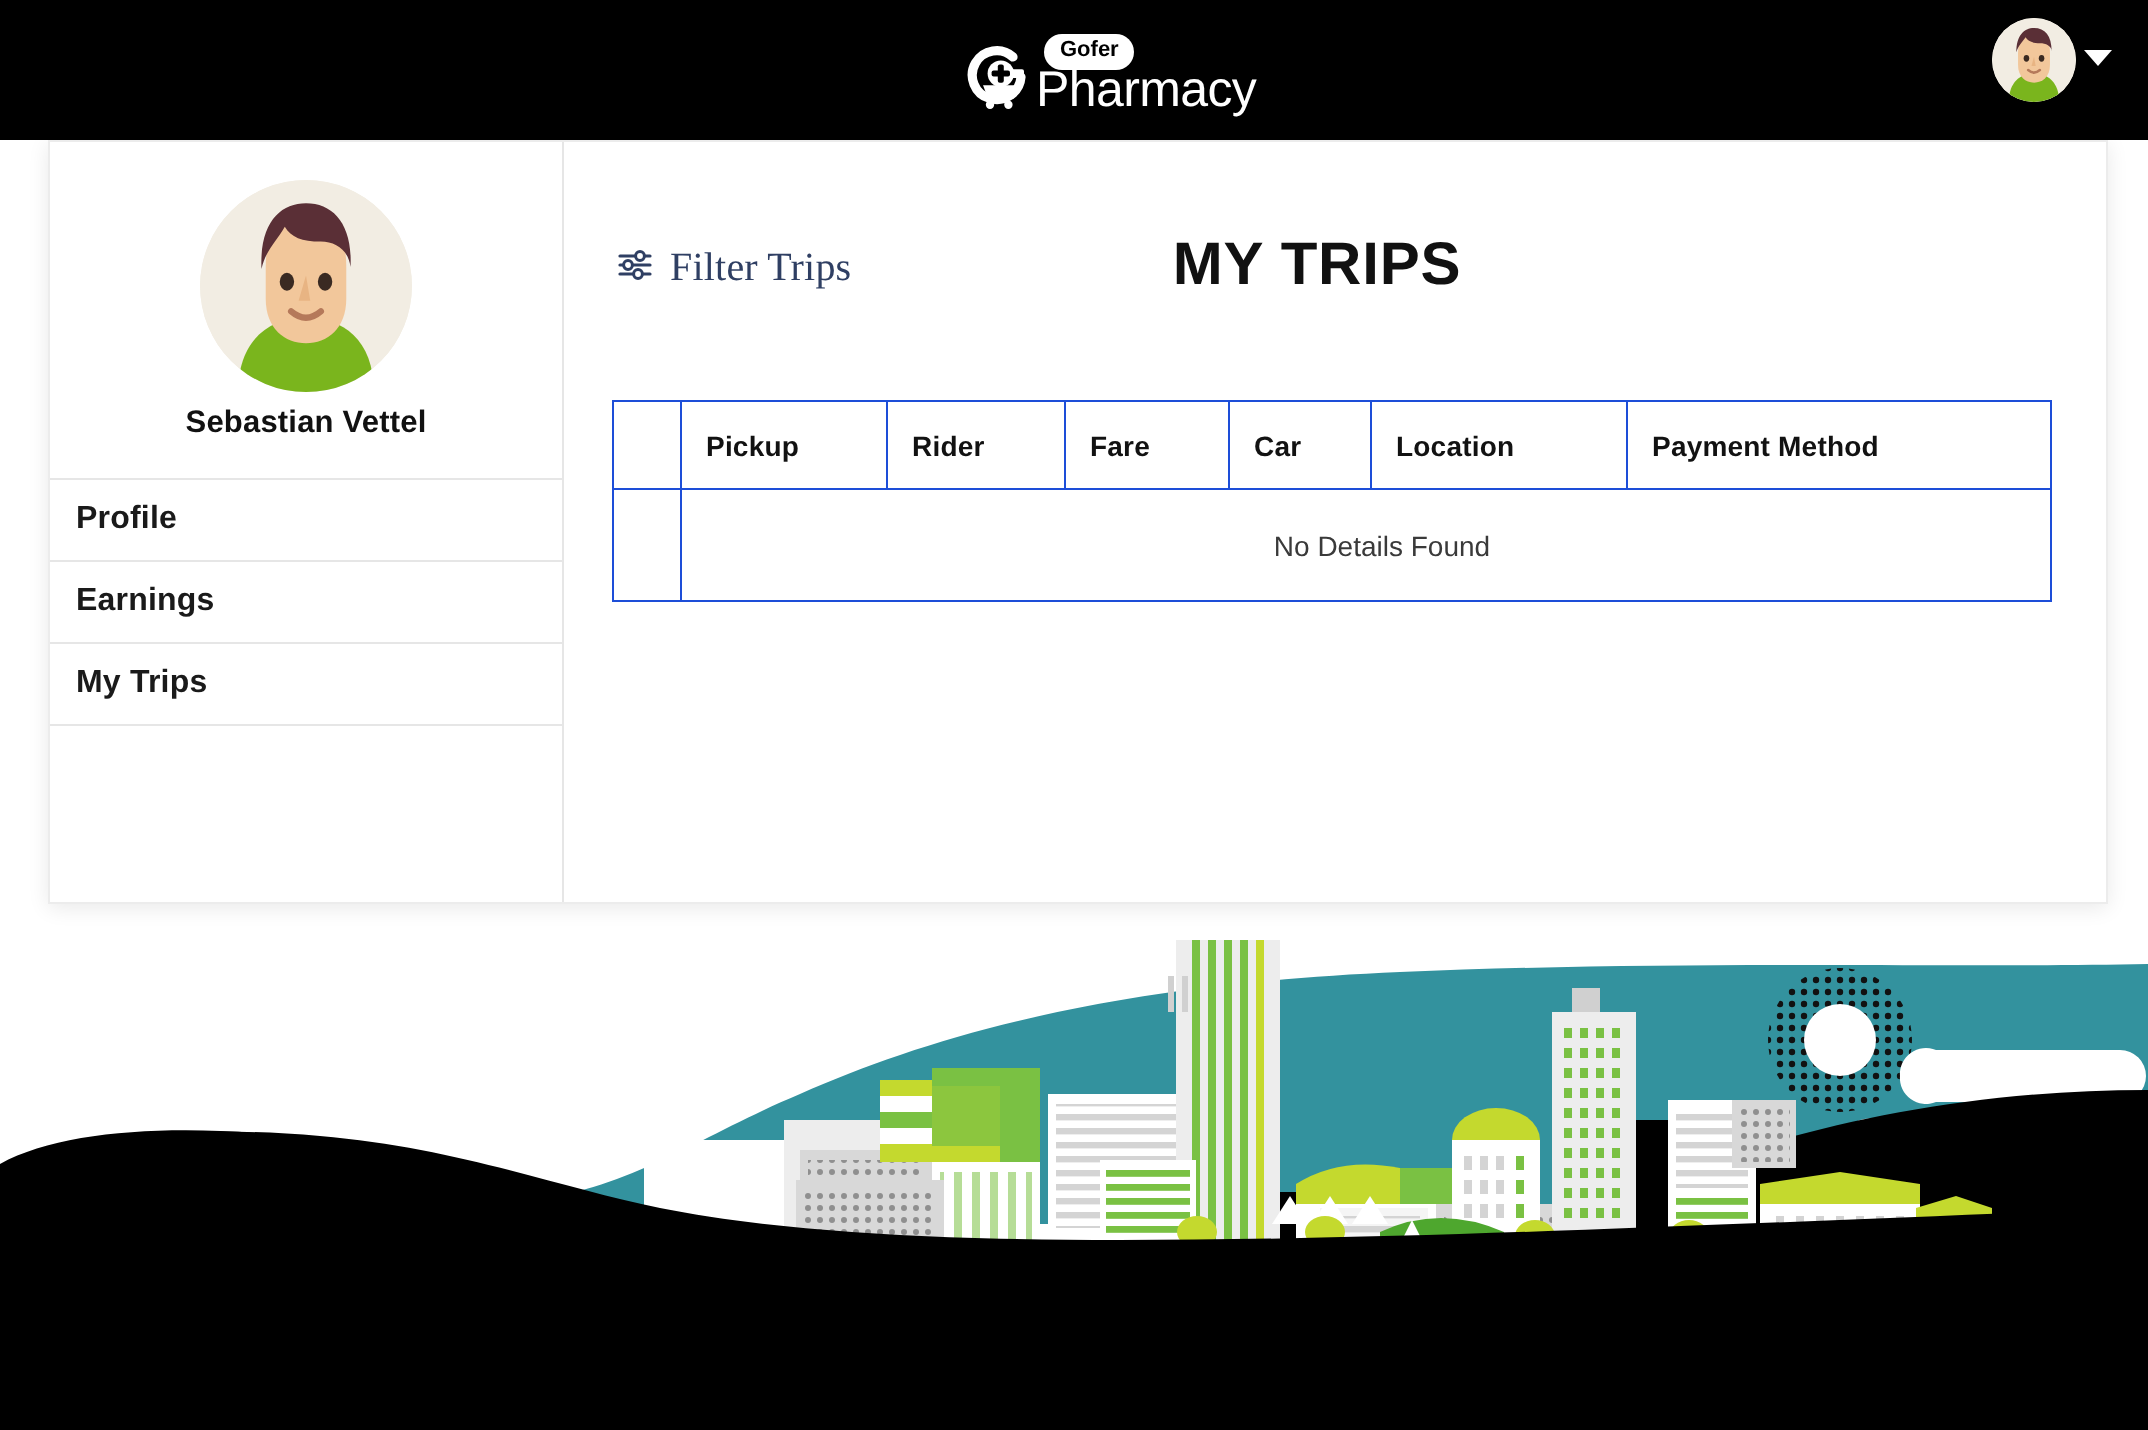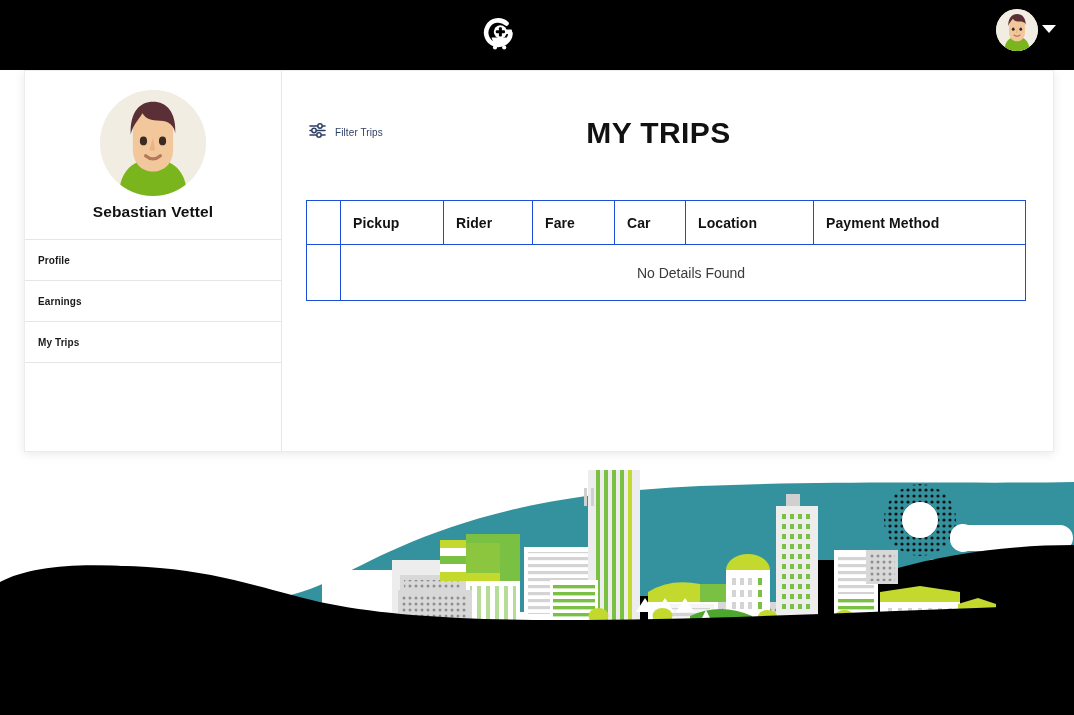--- a/index.html
+++ b/index.html
@@ -113,21 +113,21 @@
     padding-bottom: 18px;
     border-bottom: 1px solid #e6e6e6;
     letter-spacing: 0.1px;
   }
 
   .nav-item {
     height: 41px;
     display: flex;
     align-items: center;
     padding-left: 13px;
-    font-size: 10px;
+    font-size: 16px;
     font-weight: bold;
     color: #1a1a1a;
     border-bottom: 1px solid #e6e6e6;
     cursor: pointer;
     letter-spacing: 0.1px;
   }
   .nav-item.blank { cursor: default; border-bottom: none; height: 40px; }
 
   .content {
     flex: 1;
@@ -137,23 +137,24 @@
 
   .filter-btn {
     position: absolute;
     left: 27px; top: 52px;
     display: flex;
     align-items: center;
     gap: 9px;
     cursor: pointer;
   }
   .filter-label {
-    font-size: 10px;
+    font-size: 20px;
     color: #2f3f63;
     letter-spacing: 0.1px;
+    font-family: Liberation Serif, serif;
   }
 
   .page-title {
     position: absolute;
     left: 0; right: 0; top: 45px;
     text-align: center;
     font-size: 30px;
     font-weight: bold;
     color: #111111;
     letter-spacing: 0.4px;
@@ -223,20 +224,24 @@
       <svg width="34" height="36" viewBox="0 0 34 36">
         <path d="M24.5 6.5 A12.2 12.2 0 1 0 28.5 16.5" fill="none" stroke="#ffffff" stroke-width="4.6" stroke-linecap="round"></path>
         <rect x="16.5" y="12.6" width="13.5" height="4.4" rx="1" fill="#ffffff"></rect>
         <circle cx="18.4" cy="14.8" r="6.6" fill="#ffffff"></circle>
         <rect x="16.9" y="10.2" width="3" height="9.2" rx="1" fill="#000000"></rect>
         <rect x="13.8" y="13.3" width="9.2" height="3" rx="1" fill="#000000"></rect>
         <path d="M9.5 20.6 h17.5 l-2 6.6 h-13 z" fill="#ffffff"></path>
         <circle cx="13" cy="30.4" r="2.1" fill="#ffffff"></circle>
         <circle cx="22.2" cy="30.4" r="2.1" fill="#ffffff"></circle>
       </svg>
+    </div>
+    <div class="logo-text-block">
+      <span class="logo-badge">Gofer</span>
+      <span class="logo-word">Pharmacy</span>
     </div>
   </div>
 
   <div class="avatar-top">
     <svg width="42" height="42" viewBox="0 0 100 100">
       <circle cx="50" cy="50" r="50" fill="#f2ede3"></circle>
       <path d="M20 100 C20 76 34 66 50 66 C66 66 80 76 80 100 Z" fill="#7ab51d"></path>
       <path d="M31 42 C31 22 40 14 50 14 C60 14 69 22 69 42 L69 56 C69 70 60 77 50 77 C40 77 31 70 31 56 Z" fill="#f2c79b"></path>
       <path d="M29 41 C29 21 38 12 50 12 C63 12 71 21 71 40 C71 33 64 30 57 30 C49 30 43 28 40 23 C36 29 31 33 29 41 Z" fill="#5a2f36"></path>
       <ellipse cx="41" cy="48" rx="3.3" ry="4" fill="#3a2a22"></ellipse>

